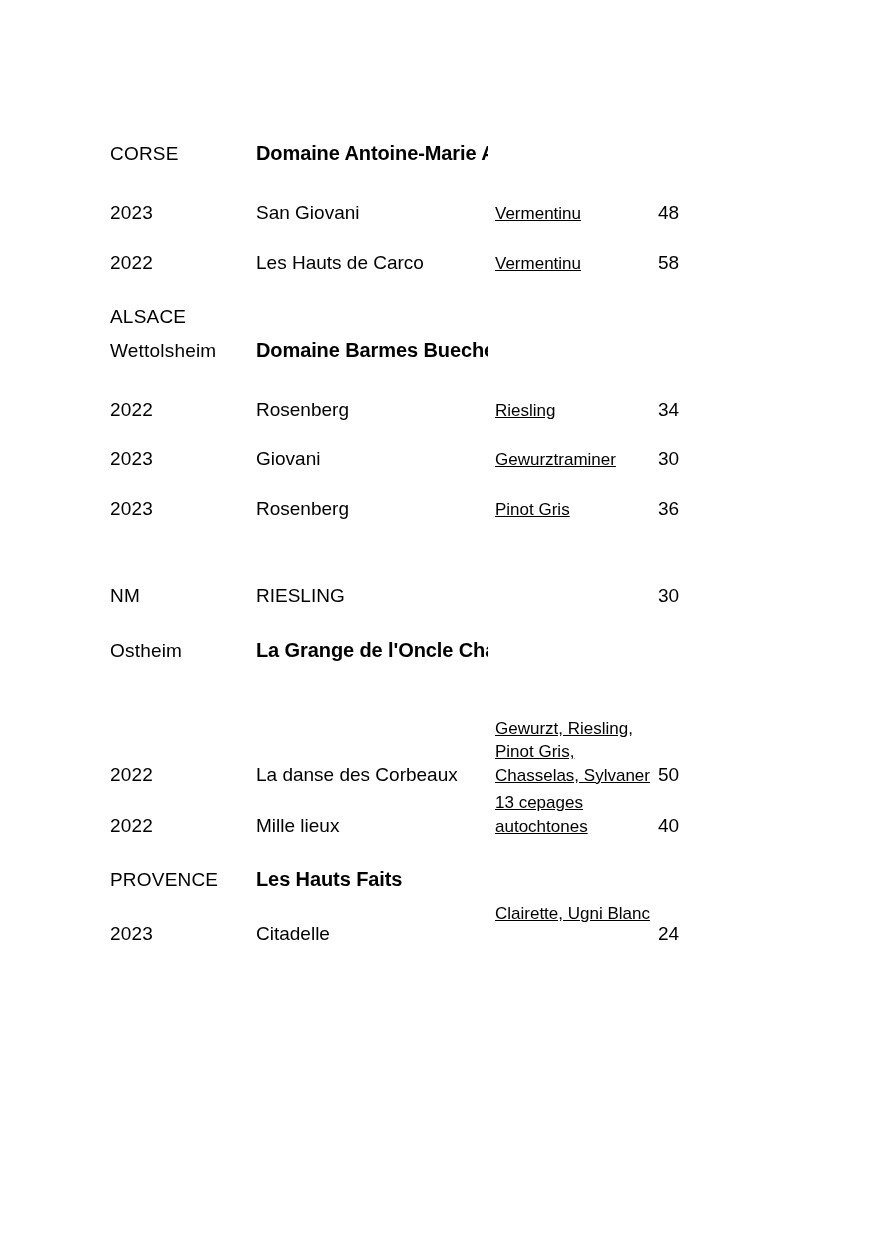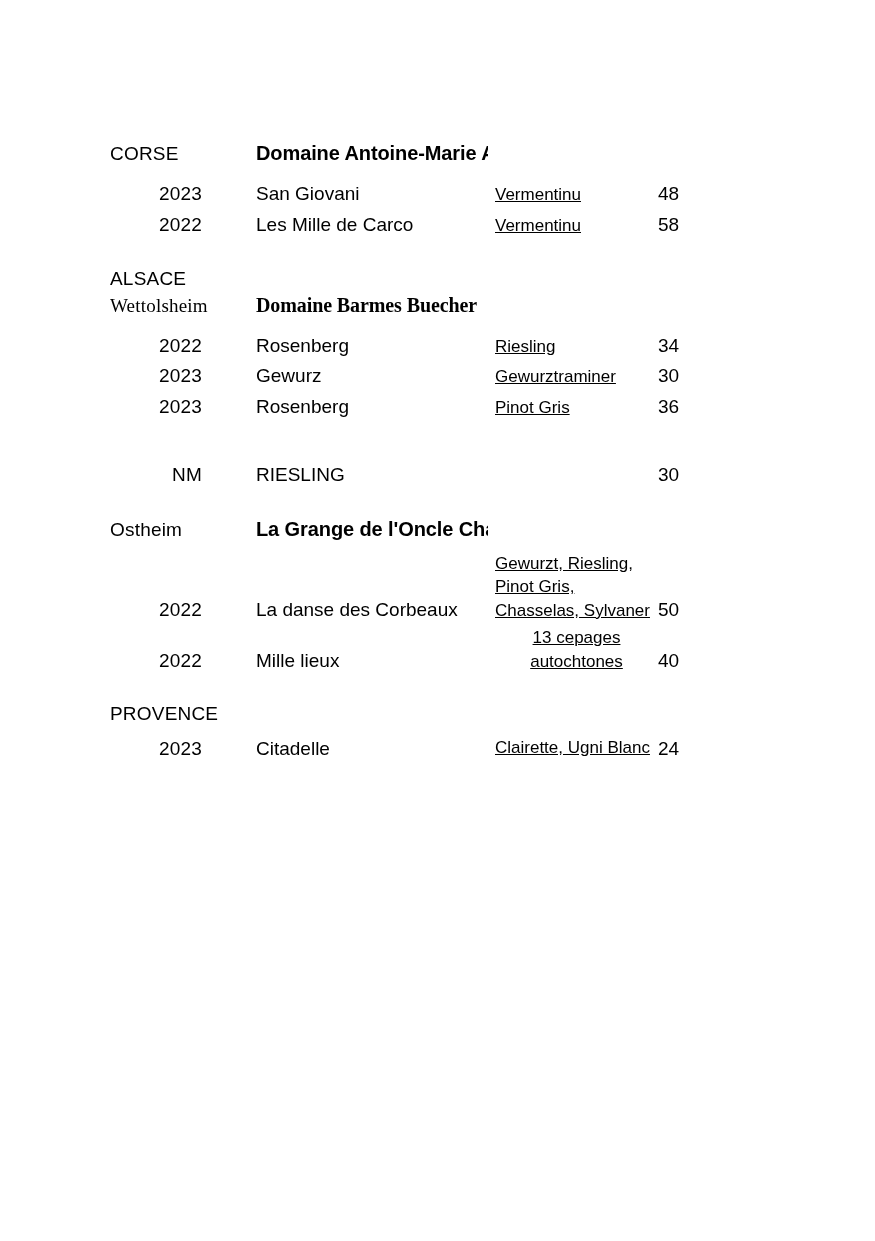--- a/index.html
+++ b/index.html
@@ -37,23 +37,24 @@
     width: 100%;
   }
   .col-region {
     width: 100px;
     flex: 0 0 100px;
     font-size: 19px;
     line-height: 1.35;
     letter-spacing: 0.2px;
   }
   .col-region.right {
-    text-align: right;
+    text-align: left;
     padding-right: 8px;
     box-sizing: border-box;
+    margin-top: 19px;
   }
   .col-name {
     width: 278px;
     flex: 0 0 278px;
     font-size: 19px;
     line-height: 1.35;
     padding-left: 46px;
     box-sizing: border-box;
     white-space: nowrap;
     overflow: hidden;
@@ -79,21 +80,21 @@
   .producer {
     font-weight: bold;
     font-size: 20px;
     letter-spacing: -0.1px;
   }
   .region-head {
     font-size: 19px;
   }
   .spacer-sm { height: 9px; }
   .spacer-md { height: 28px; }
-  .row-tight { margin-top: 0; font-family: Liberation Serif, serif; }
+  .row-tight { margin-top: 7px; }
   .vintage-row { margin-top: 5px; }
   .grape-multiline {
     font-size: 17px;
     line-height: 1.38;
   }
   .grape-block-row {
     display: flex;
     width: 100%;
     align-items: flex-end;
   }
@@ -116,21 +117,21 @@
       </div>
       <div class="spacer-sm"></div>
       <div class="row vintage-row">
         <div class="col-region right">2023</div>
         <div class="col-name">San Giovani</div>
         <div class="col-grape">Vermentinu</div>
         <div class="col-price">48</div>
       </div>
       <div class="row vintage-row">
         <div class="col-region right">2022</div>
-        <div class="col-name">Les Mille de Carco</div>
+        <div class="col-name">Les Hauts de Carco</div>
         <div class="col-grape">Vermentinu</div>
         <div class="col-price">58</div>
       </div>
     </div>
 
     <div class="spacer-md"></div>
 
     <div class="block">
       <div class="row">
         <div class="col-region region-head">ALSACE</div>
@@ -146,21 +147,21 @@
       </div>
       <div class="spacer-sm"></div>
       <div class="row vintage-row">
         <div class="col-region right">2022</div>
         <div class="col-name">Rosenberg</div>
         <div class="col-grape">Riesling</div>
         <div class="col-price">34</div>
       </div>
       <div class="row vintage-row">
         <div class="col-region right">2023</div>
-        <div class="col-name">Gewurz</div>
+        <div class="col-name">Giovani</div>
         <div class="col-grape">Gewurztraminer</div>
         <div class="col-price">30</div>
       </div>
       <div class="row vintage-row">
         <div class="col-region right">2023</div>
         <div class="col-name">Rosenberg</div>
         <div class="col-grape">Pinot Gris</div>
         <div class="col-price">36</div>
       </div>
     </div>
@@ -183,36 +184,37 @@
       <div class="row">
         <div class="col-region region-head">Ostheim</div>
         <div class="col-name producer">La Grange de l'Oncle Charl</div>
         <div class="col-grape"></div>
         <div class="col-price"></div>
       </div>
       <div class="spacer-sm"></div>
       <div class="grape-block-row">
         <div class="col-region right">2022</div>
         <div class="col-name">La danse des Corbeaux</div>
-        <div class="col-grape grape-multiline" style="align-self:flex-start;">Gewurzt, Riesling, Pinot Gris, Chasselas, Sylvaner</div>
+        <div class="col-grape grape-multiline" style="align-self:flex-start;margin-top:44px;">Gewurzt, Riesling, Pinot Gris, Chasselas, Sylvaner</div>
         <div class="col-price">50</div>
       </div>
       <div class="grape-block-row" style="margin-top:4px;">
         <div class="col-region right">2022</div>
         <div class="col-name">Mille lieux</div>
-        <div class="col-grape grape-multiline" style="align-self:flex-start;text-align:center;">13 cepages autochtones</div>
+        <div class="col-grape grape-multiline" style="align-self:flex-start;">13 cepages autochtones</div>
         <div class="col-price">40</div>
       </div>
     </div>
 
     <div class="spacer-md"></div>
 
     <div class="block">
       <div class="row">
         <div class="col-region region-head">PROVENCE</div>
+        <div class="col-name producer">Les Hauts Faits</div>
         <div class="col-grape"></div>
         <div class="col-price"></div>
       </div>
       <div class="spacer-sm"></div>
       <div class="grape-block-row">
         <div class="col-region right">2023</div>
         <div class="col-name">Citadelle</div>
         <div class="col-grape grape-multiline" style="align-self:flex-start;">Clairette, Ugni Blanc</div>
         <div class="col-price">24</div>
       </div>

